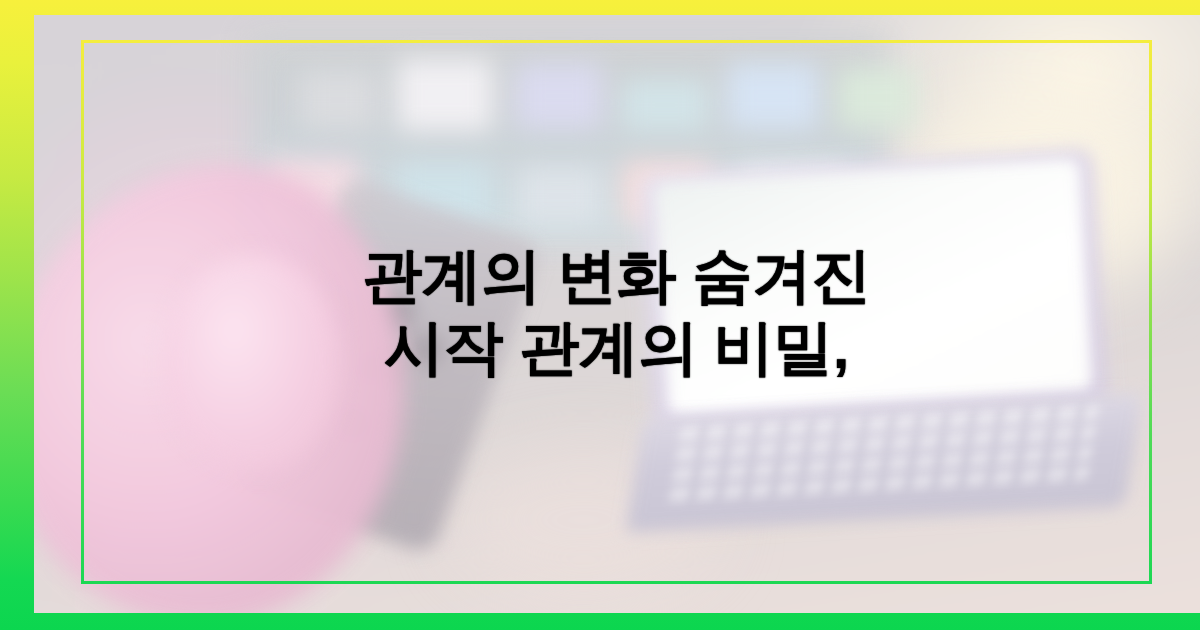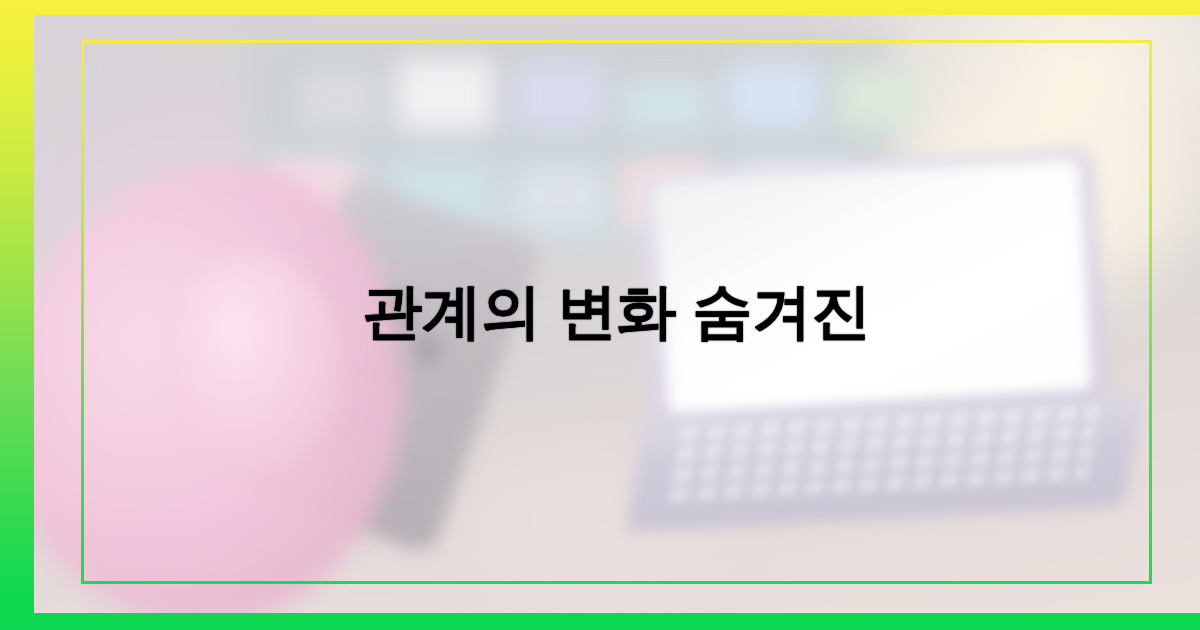--- a/index.html
+++ b/index.html
@@ -270,15 +270,16 @@
         <div class="remote-btn" style="left: 26px; top: 126px; width: 30px; height: 30px;"></div>
       </div>
     <div class="hand"></div>
     <div class="thumb"></div>
   </div>
 
   <div class="inner-line"></div>
 
   <div class="headline">
     <div class="headline-line">관계의 변화 숨겨진</div>
+    <div class="headline-line">시작 관계의 비밀,</div>
   </div>
 
 </div>
 
 </body></html>

